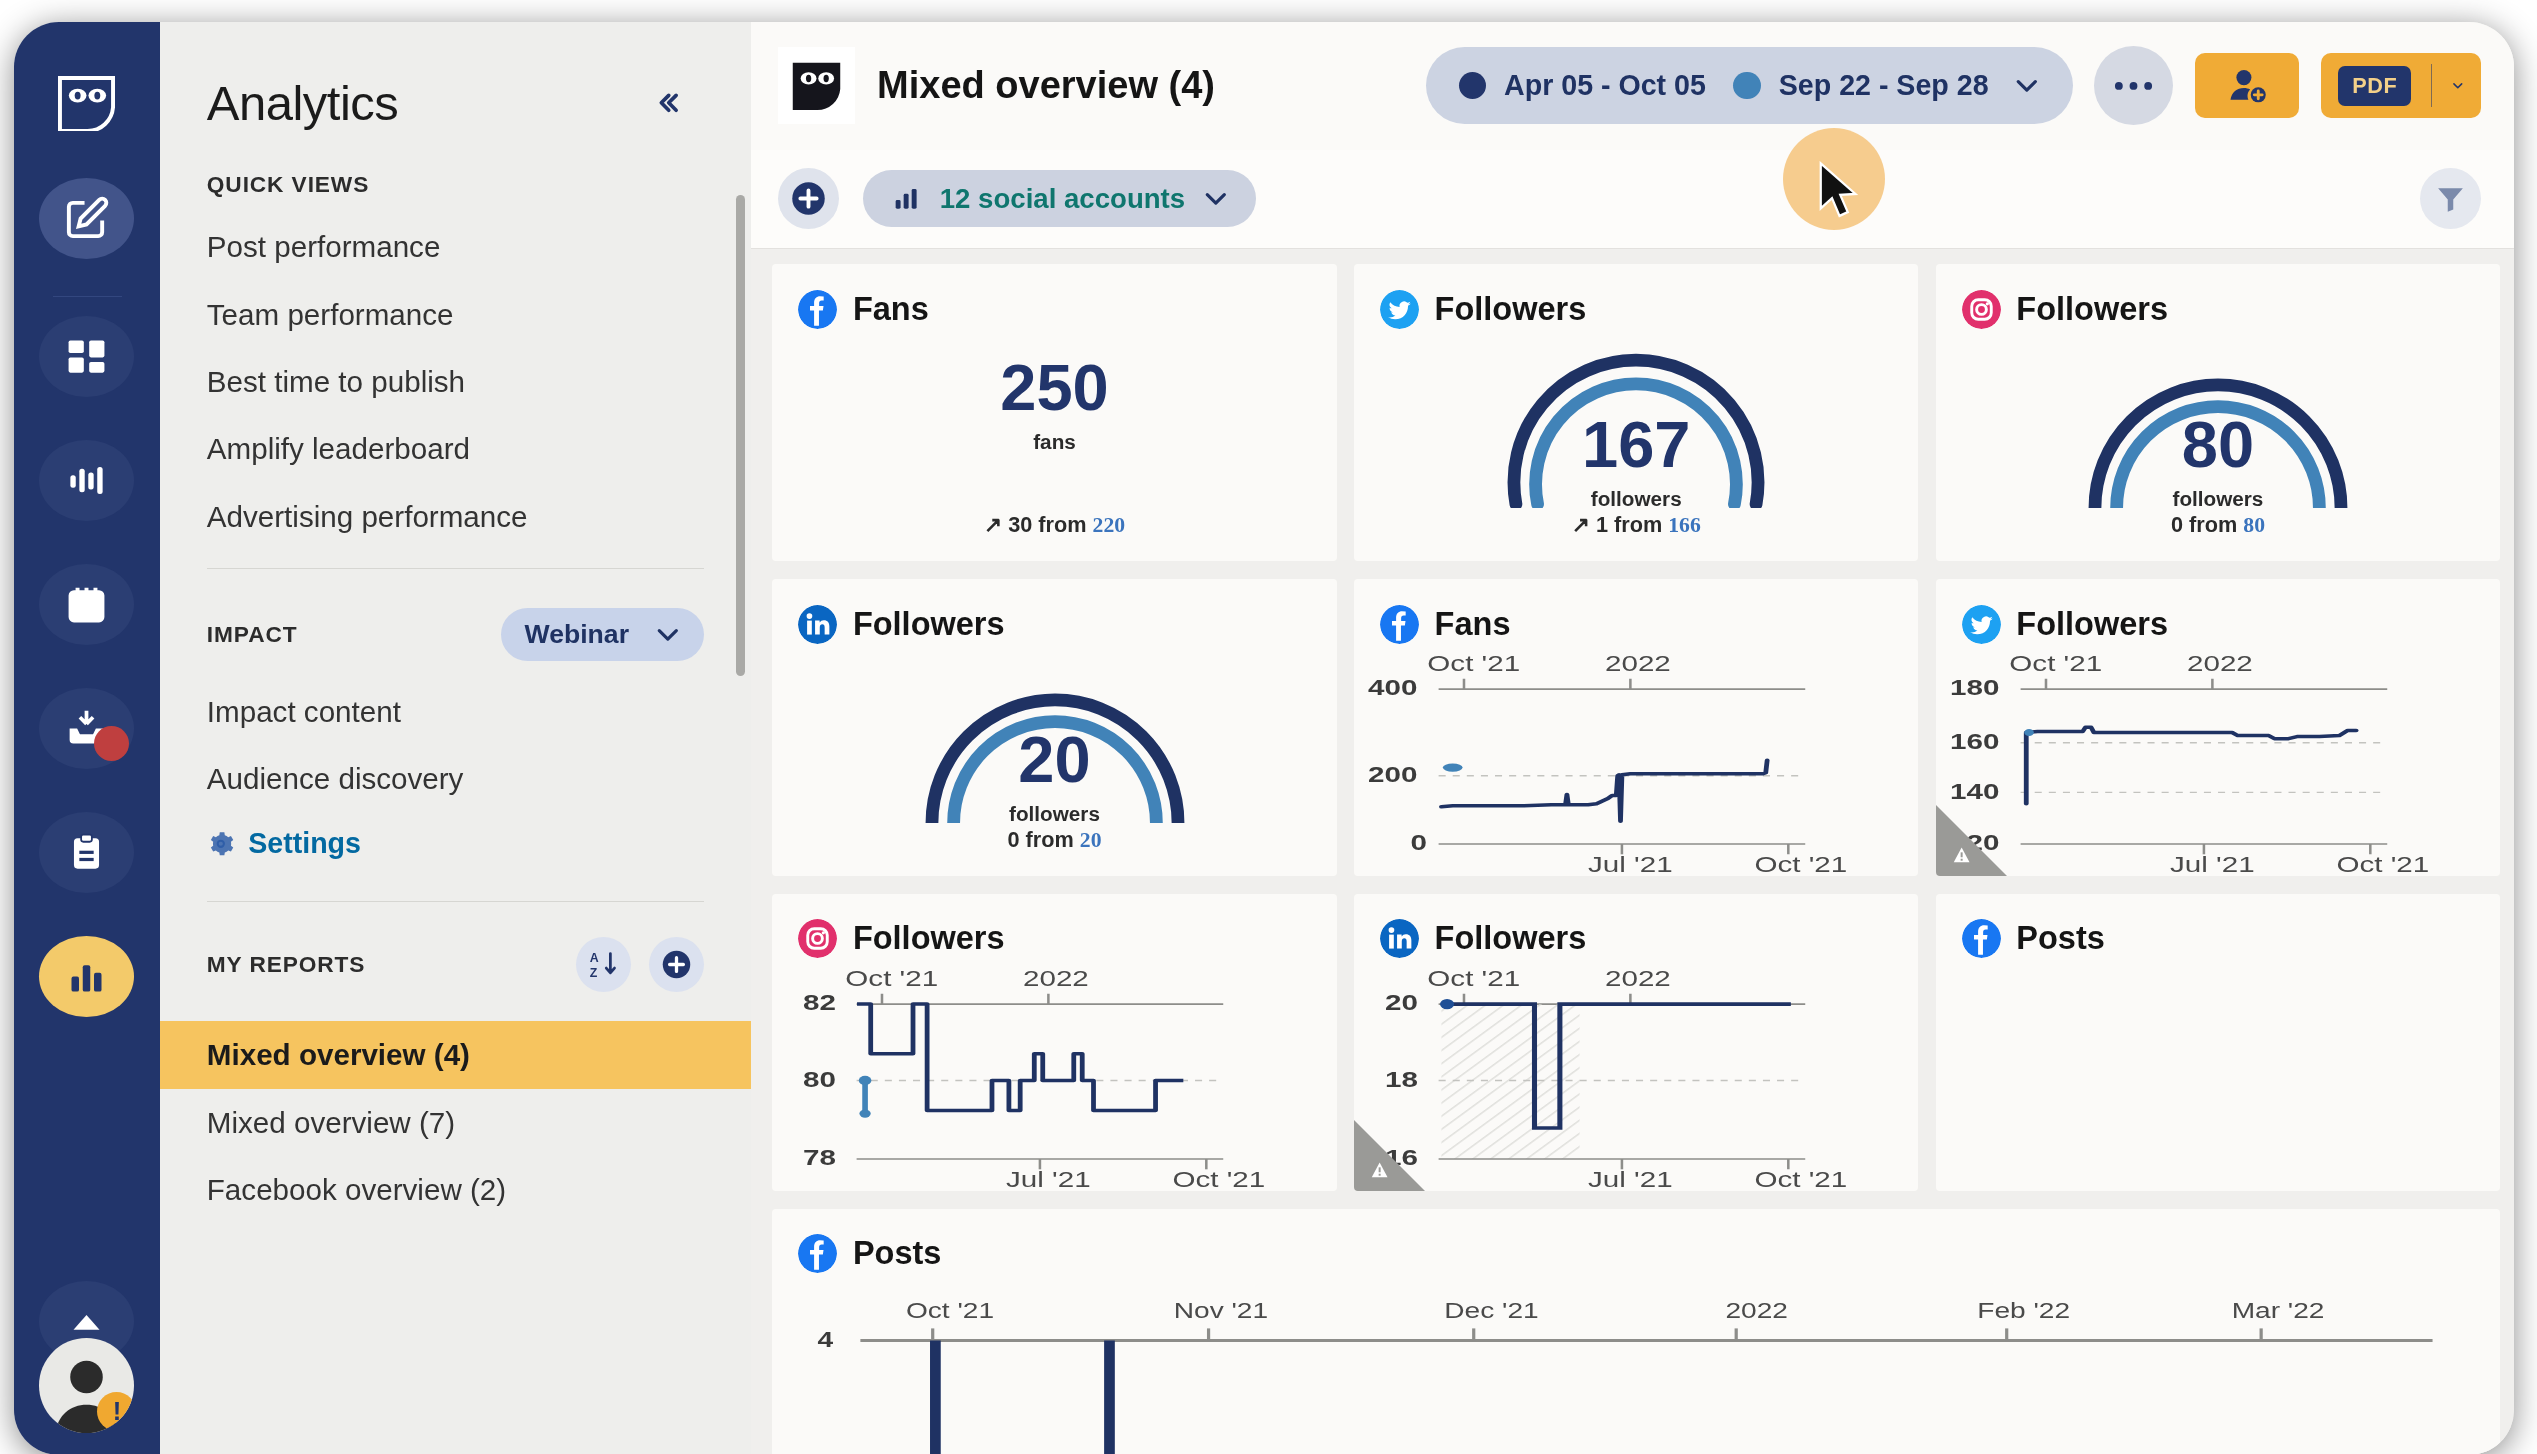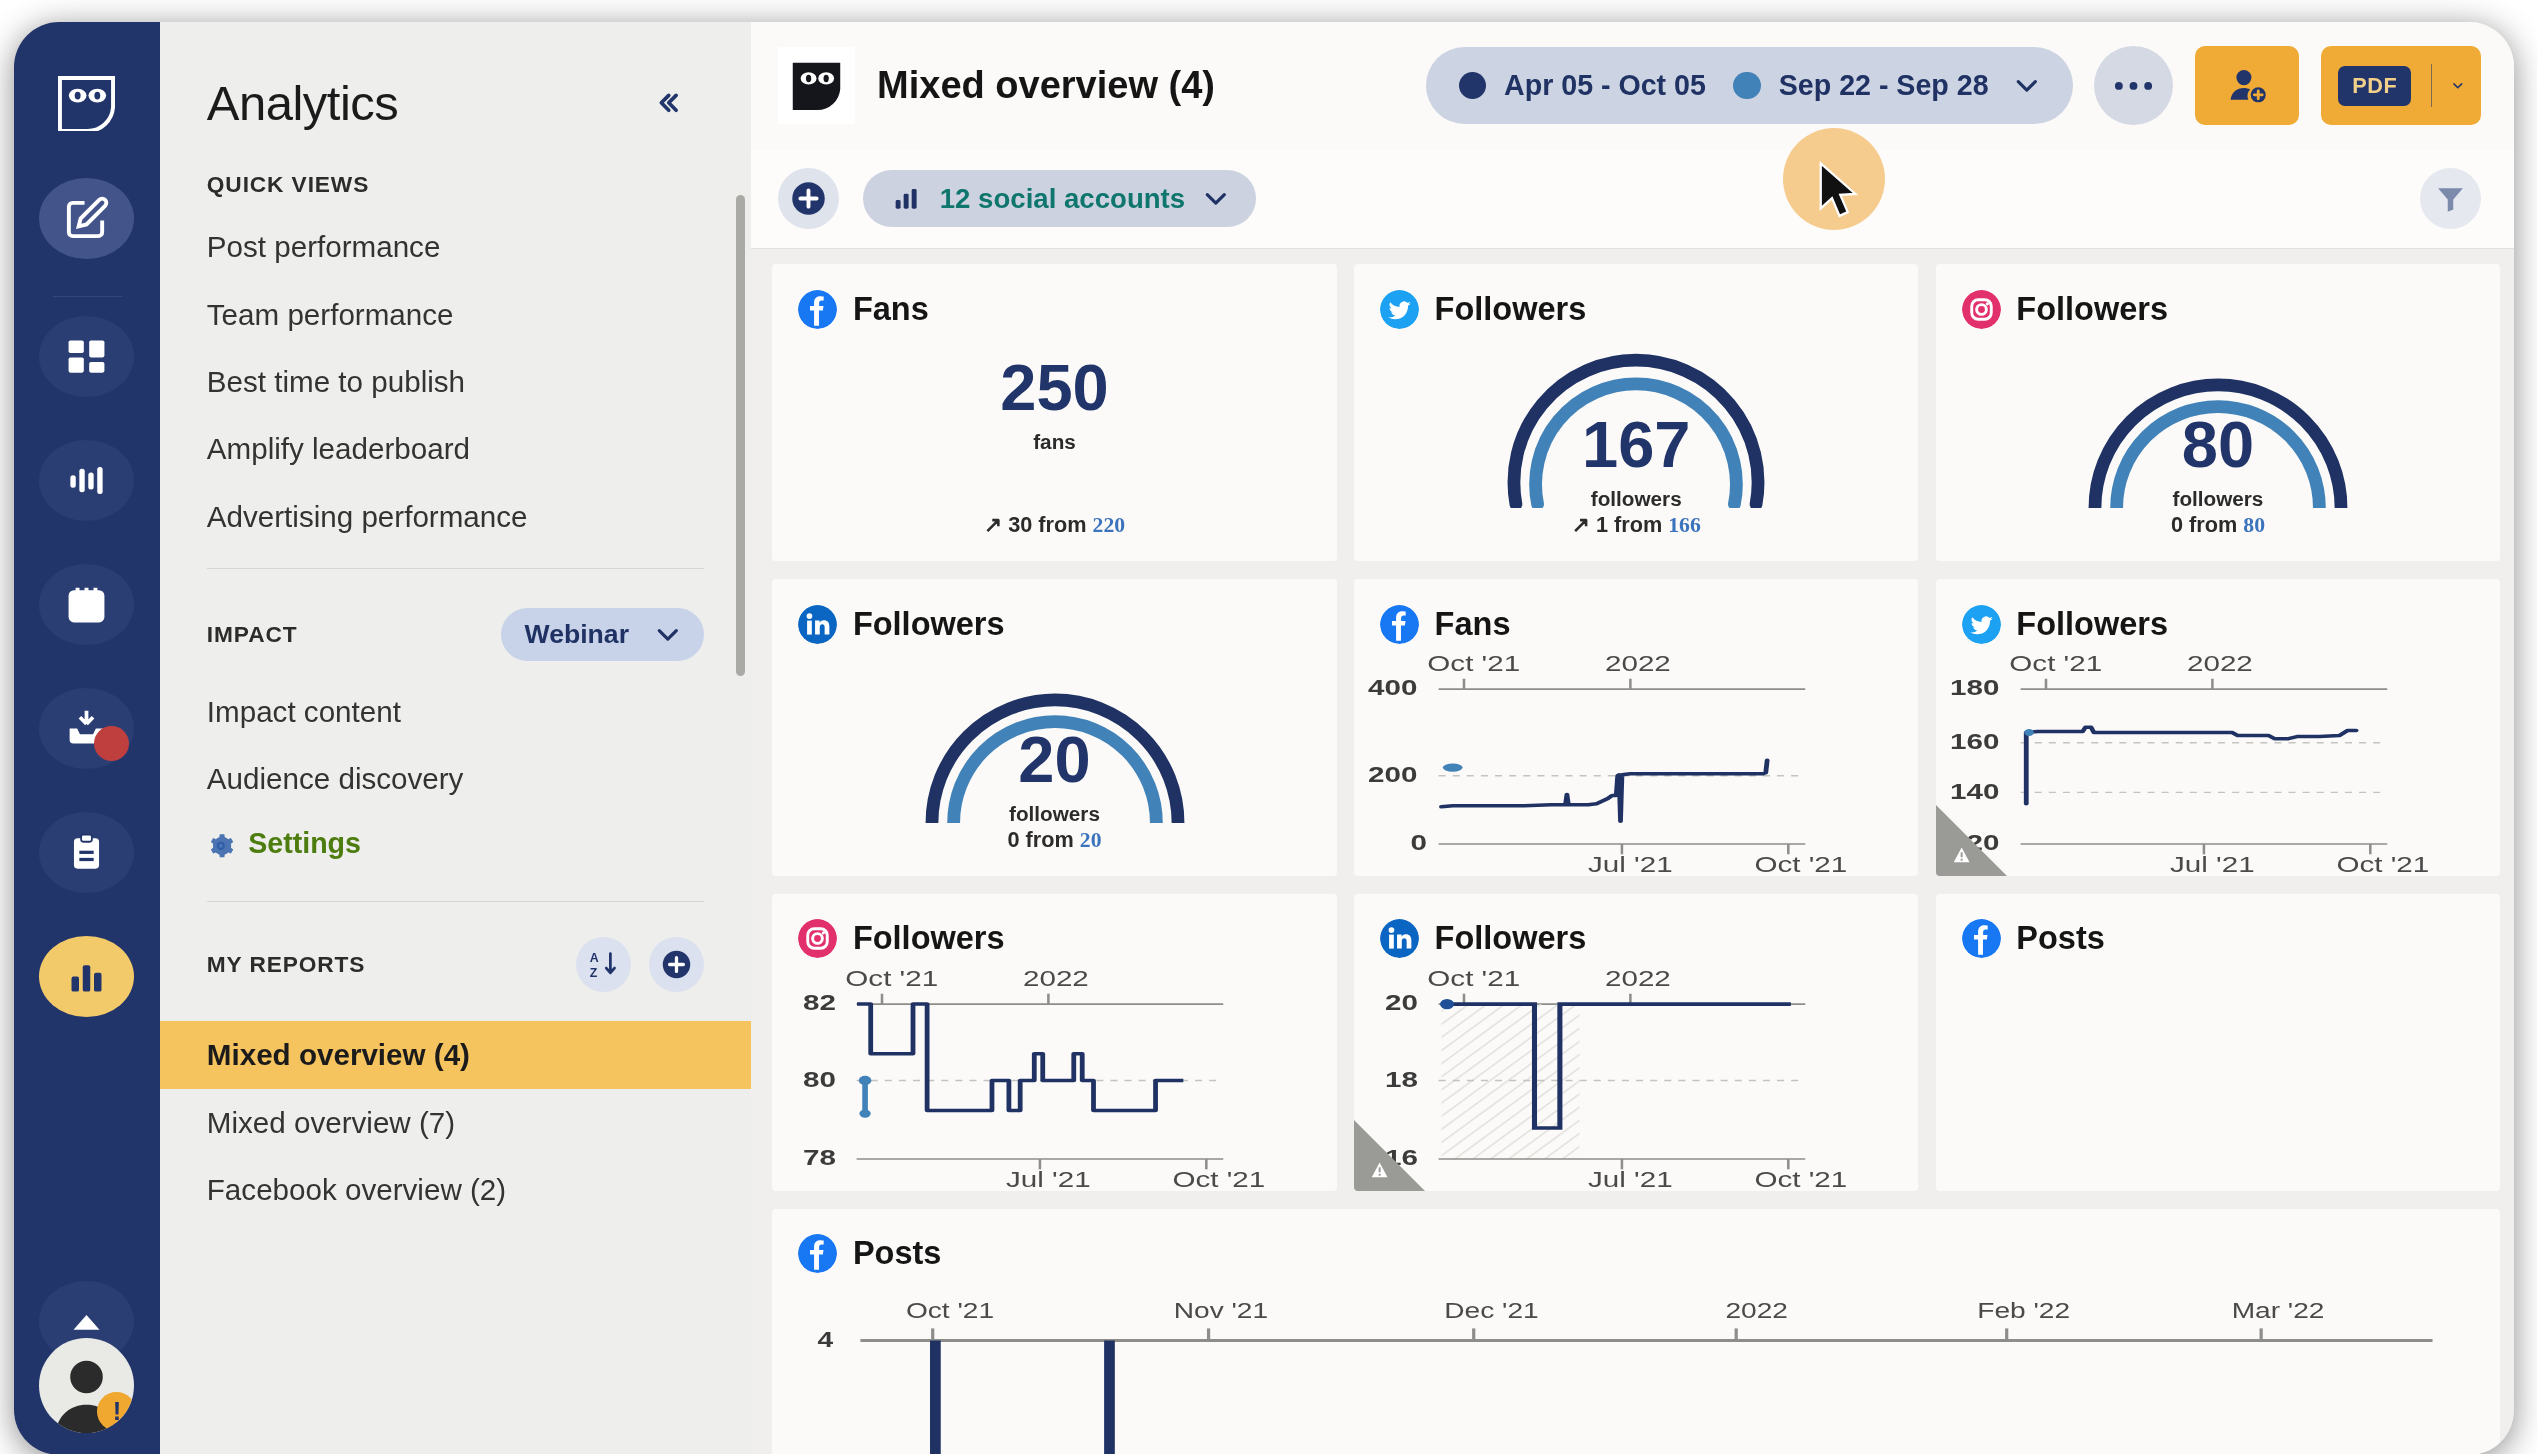--- a/index.html
+++ b/index.html
@@ -100,22 +100,22 @@
     border-radius: 29.6px; padding: 10.8px 23.6px;
     font-size: 26.6px; font-weight: 700;
     display: flex; align-items: center; gap: 25.6px;
   }
   .round-ico {
     width: 55px; height: 55px; border-radius: 50%;
     background: #dbe1ef; color: #22356b;
     display: flex; align-items: center; justify-content: center;
   }
   .settings-link {
-    display: flex; align-items: flex-end; gap: 13.8px;
-    padding: 0 0 0 47px; color: #4d7c0f;
+    display: flex; align-items: center; gap: 13.8px;
+    padding: 0 0 0 47px; color: #0369a1;
     font-size: 28.6px; font-weight: 700;
   }
   .sb-scroll {
     position: absolute; right: 5.9px; top: 173px;
     width: 8.9px; height: 481px; border-radius: 5.9px; background: #a9a9a6;
   }
 
   
   .main {
     position: absolute; left: 737px; top: 0; right: 0; bottom: 0;
@@ -139,21 +139,21 @@
   }
   .dot { width: 27.6px; height: 27.6px; border-radius: 50%; display: inline-block; }
   .more-btn {
     width: 79px; height: 79px; border-radius: 50%;
     background: #d5d9e3; color: #22356b;
     display: flex; align-items: center; justify-content: center;
     font-size: 39px; letter-spacing: 2px; line-height: 0;
   }
   .btn-amber {
     background: #f0ab36; border-radius: 9.9px;
-    height: 79px; display: flex; align-items: center; justify-content: center;
+    height: 65px; display: flex; align-items: center; justify-content: center;
   }
   .btn-share { width: 104px; }
   .btn-pdf   { width: 160px; gap: 19.7px; padding: 0 17.7px; }
   .pdf-chip {
     background: #22356b; color: #f3d089;
     border-radius: 6.9px; padding: 6.9px 13.8px;
     font-size: 21.7px; font-weight: 700; letter-spacing: 0.5px;
   }
   .vsep { width: 3px; height: 43px; background: #22356b; opacity: .55; }
 

